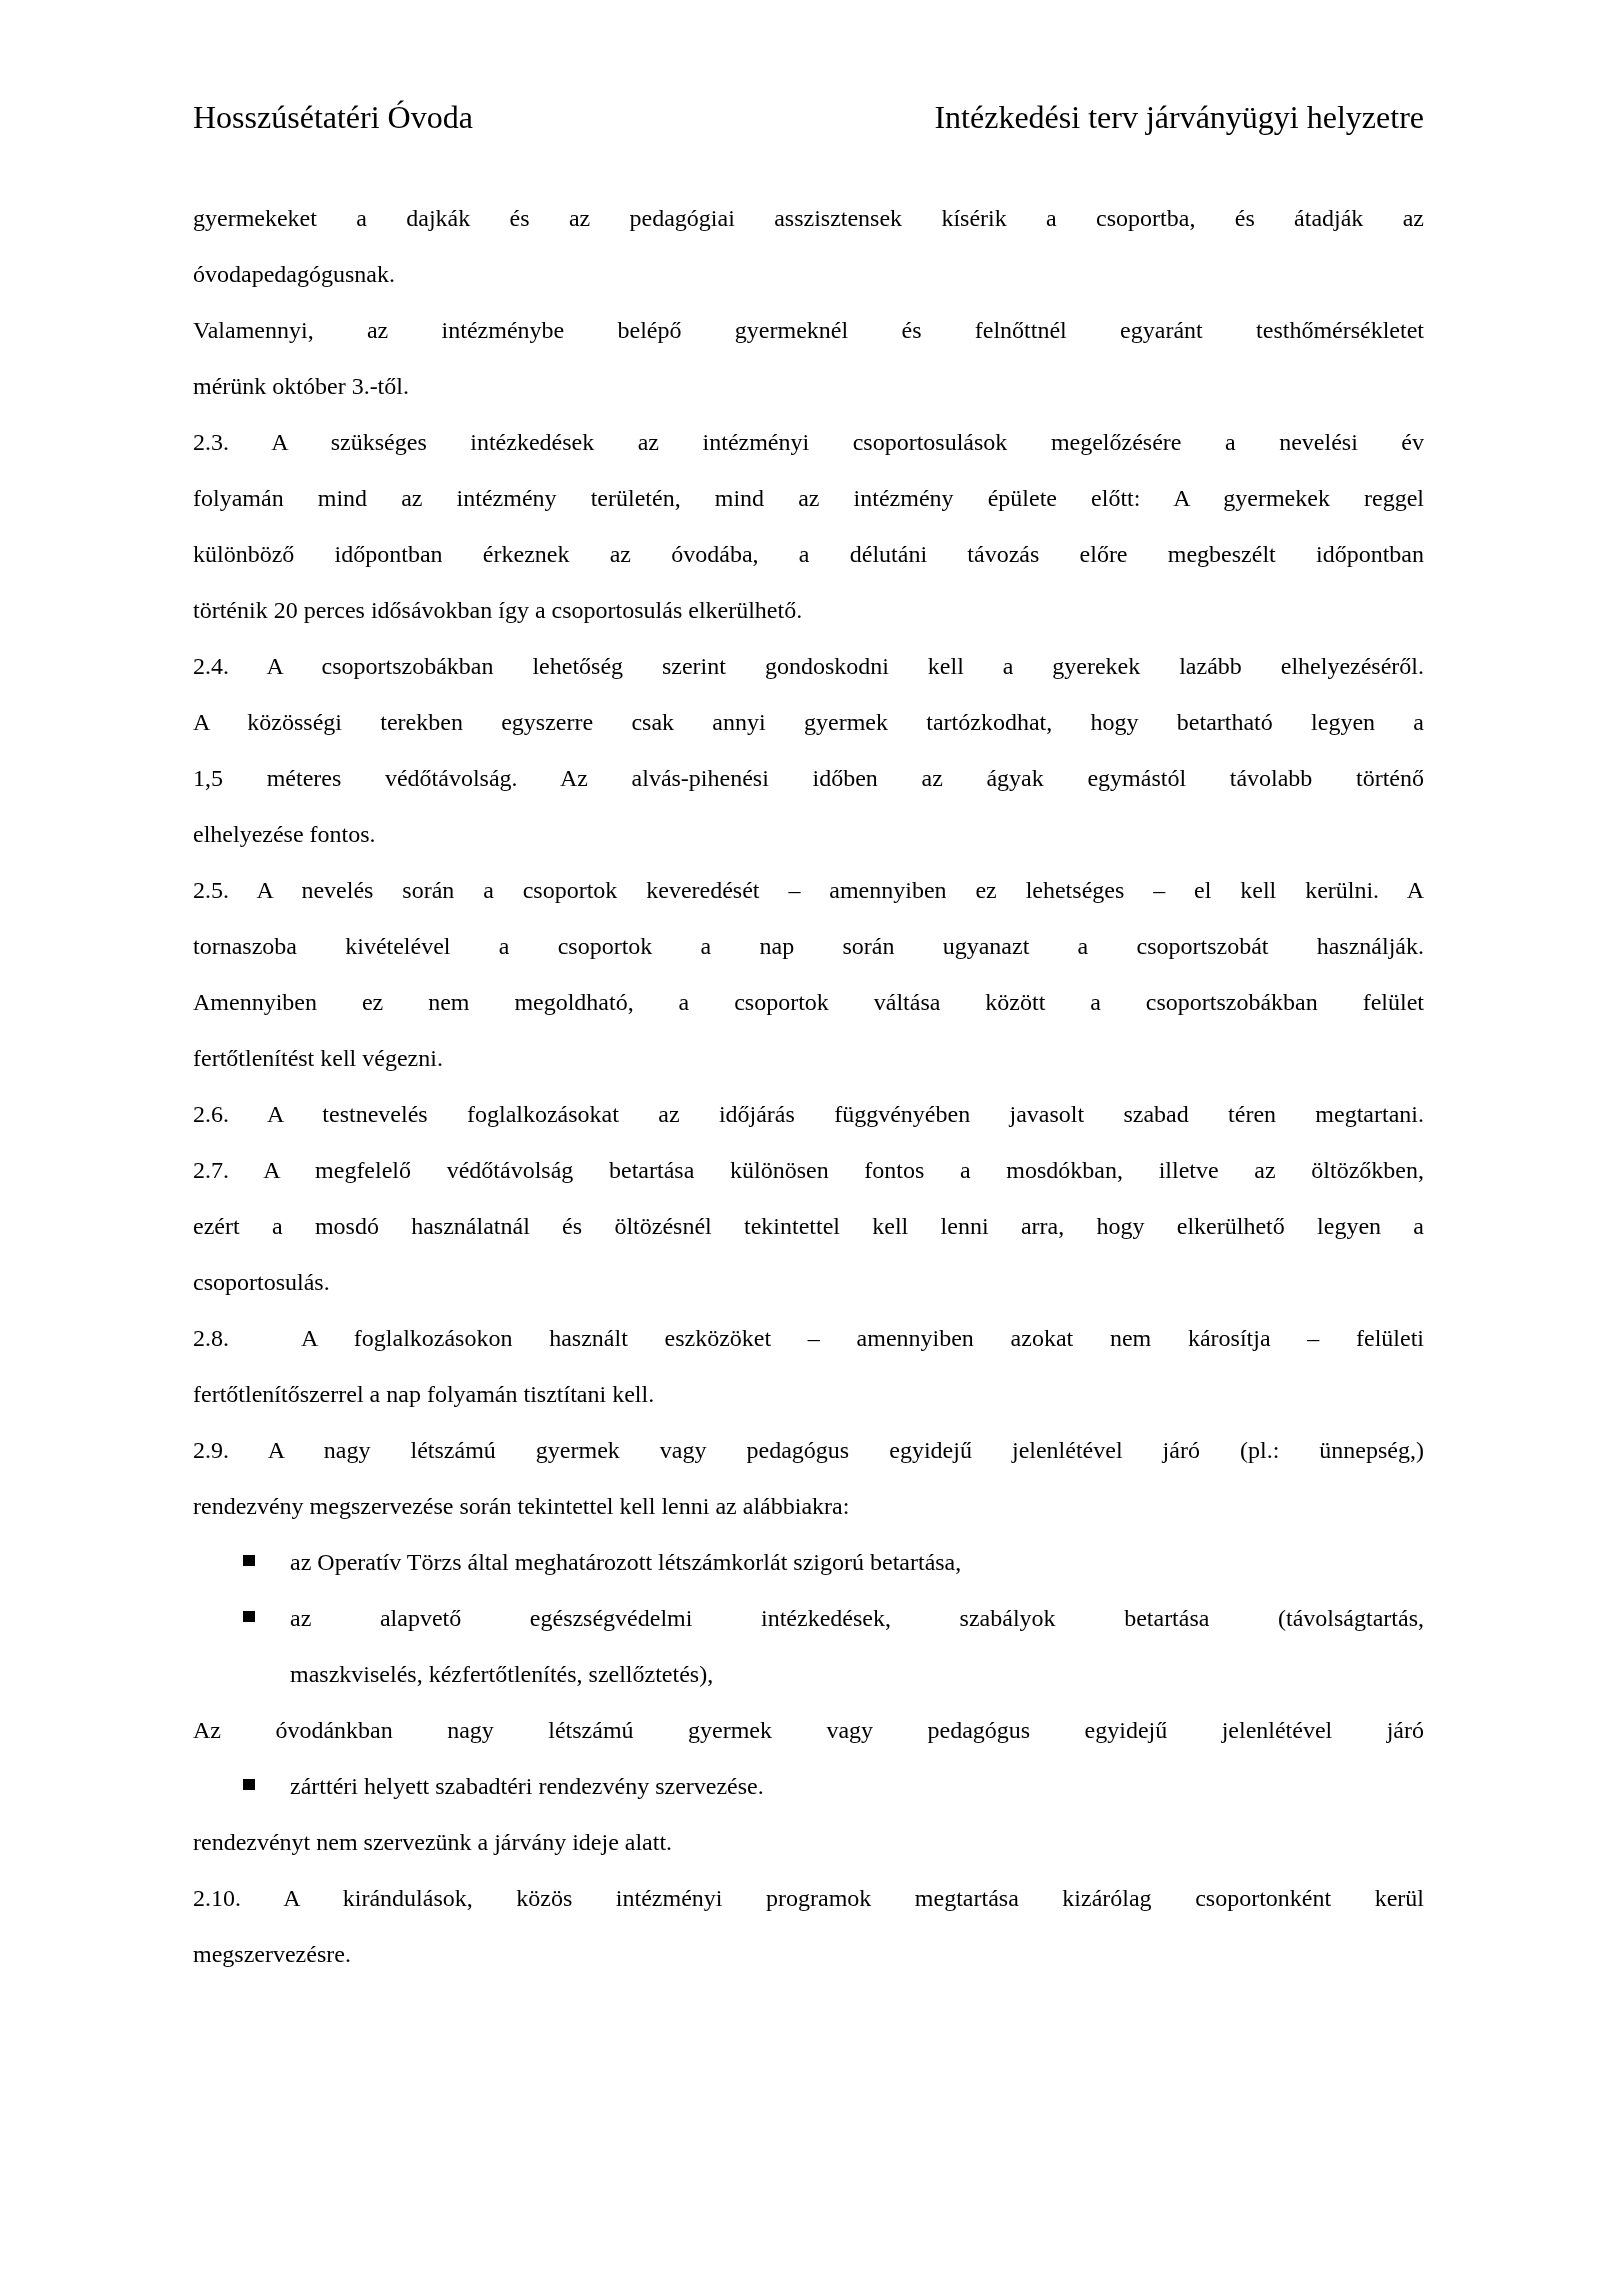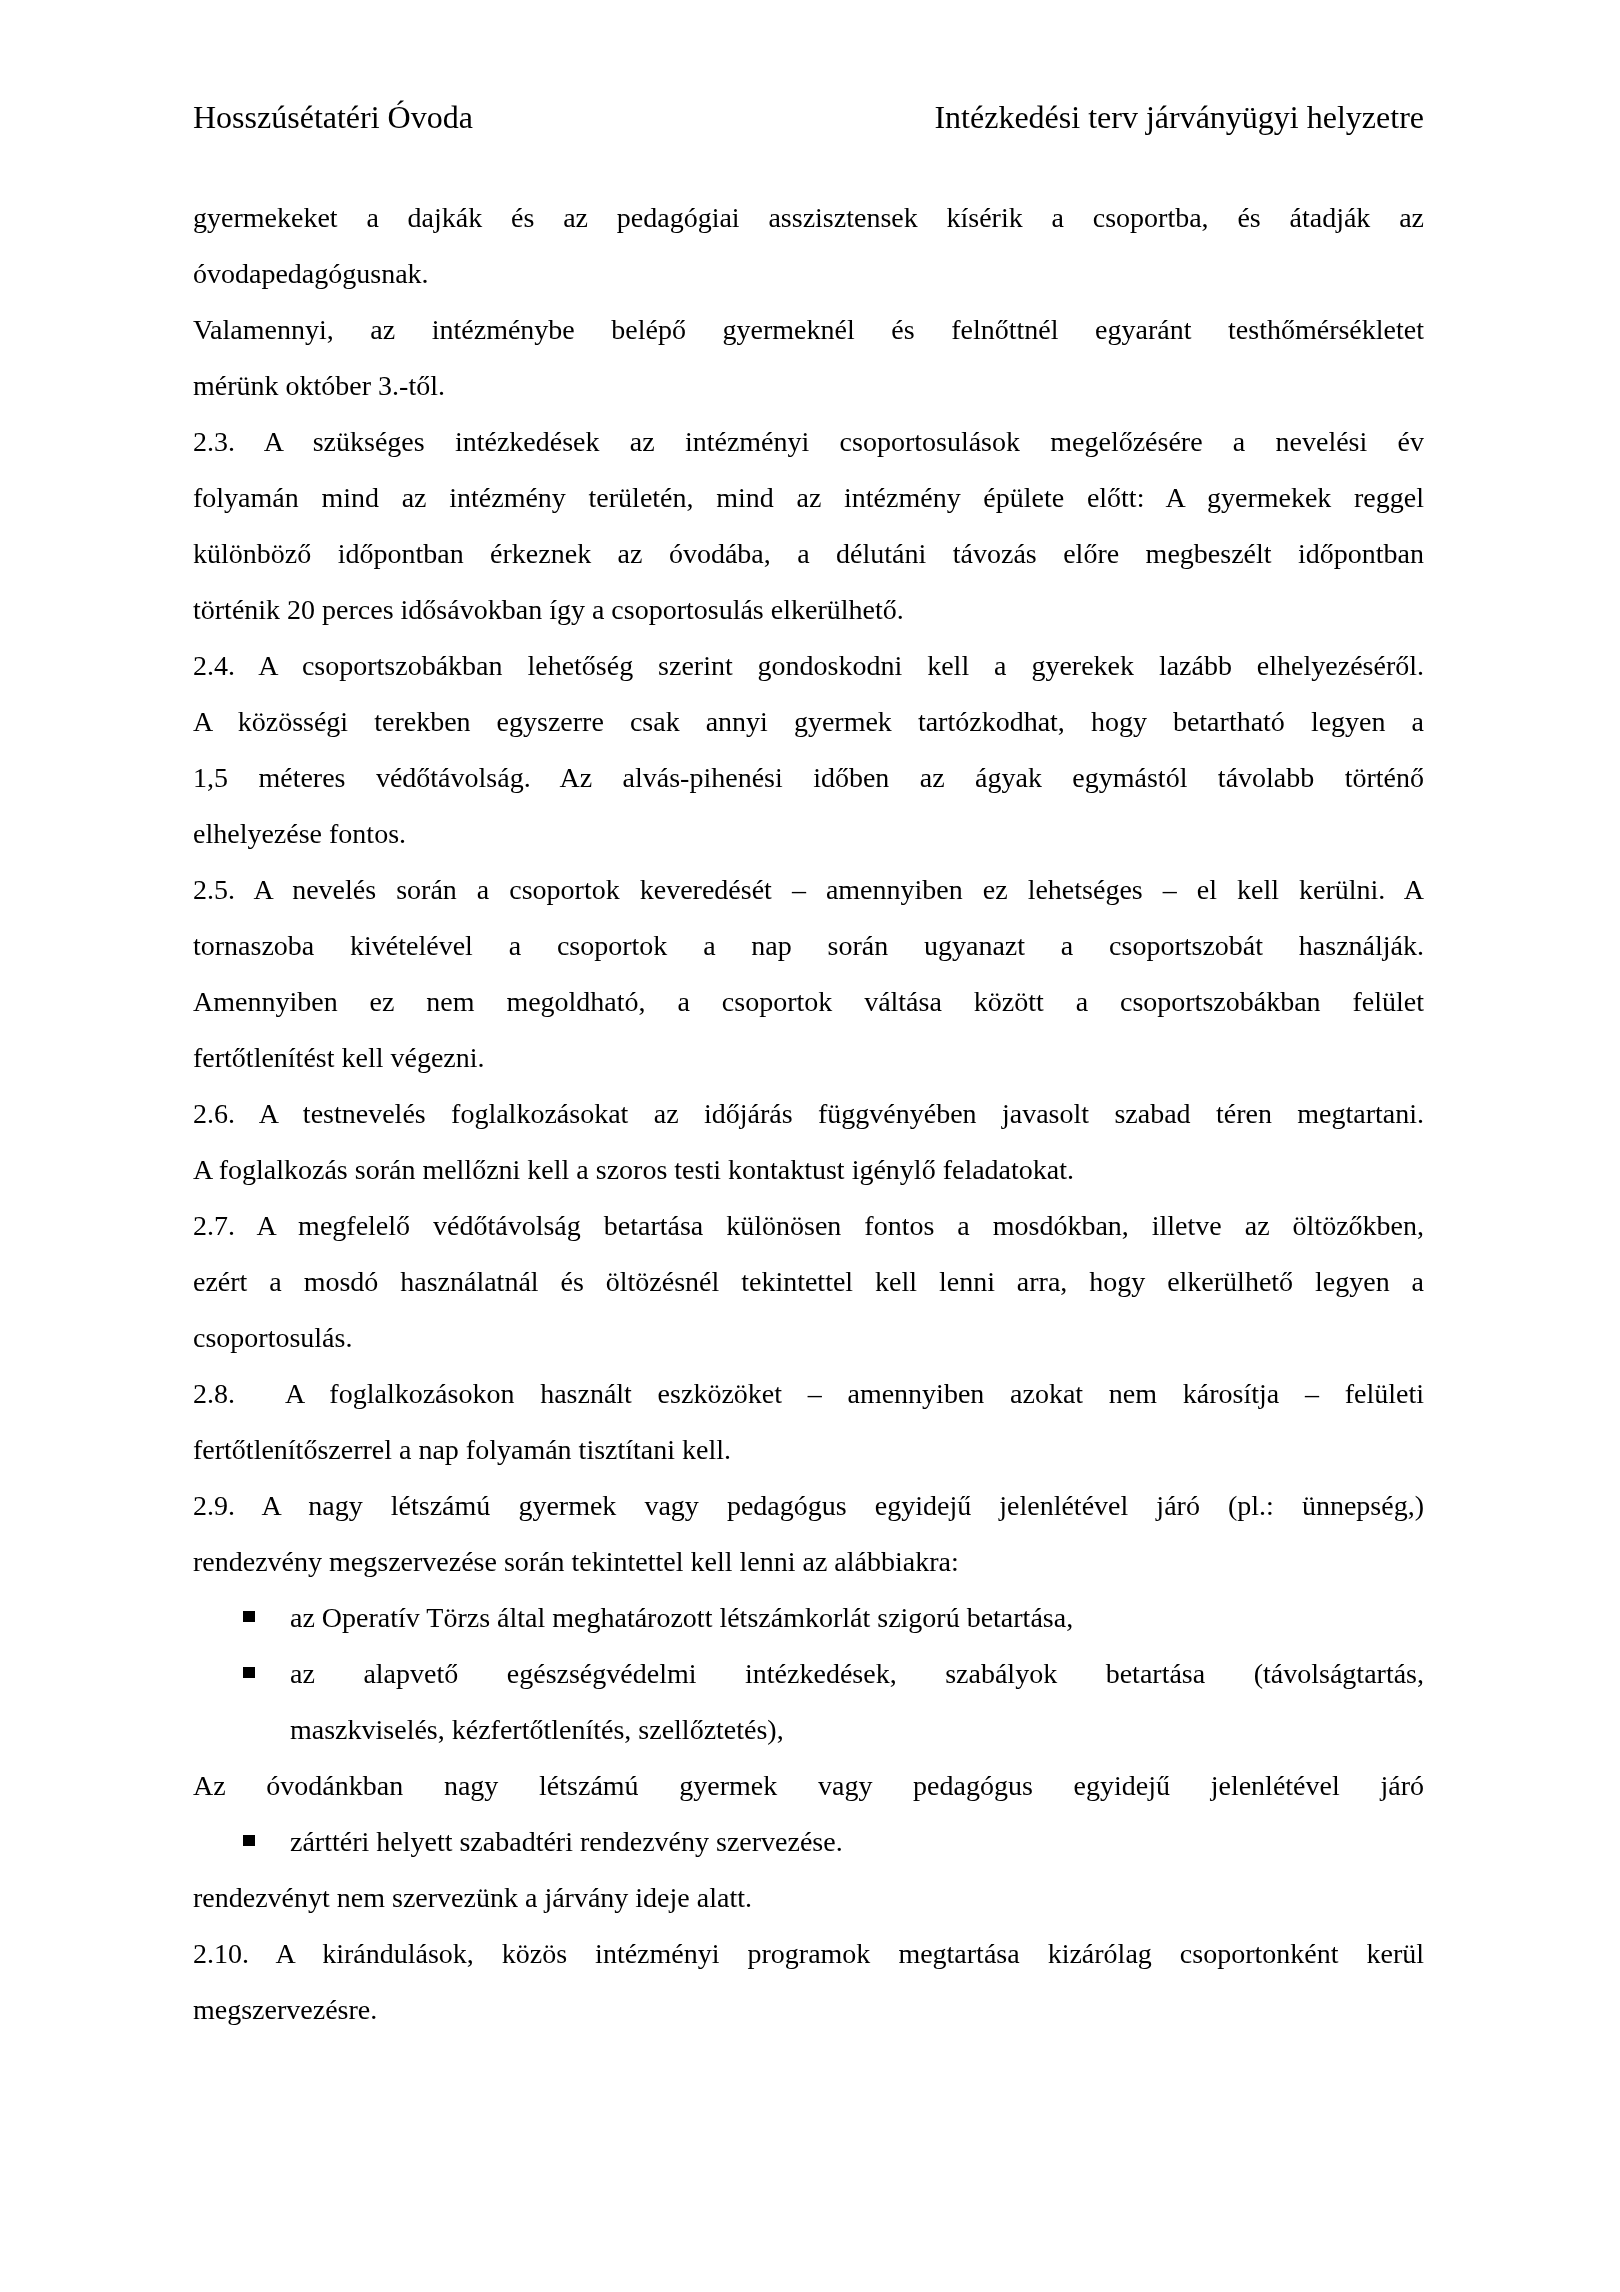--- a/index.html
+++ b/index.html
@@ -28,21 +28,21 @@
     font-size: 32px;
     white-space: nowrap;
   }
   .header-spacer {
     height: 45px;
   }
   .doc-body .line {
     position: relative;
     height: 56px;
     line-height: 56px;
-    font-size: 28px;
+    font-size: 24px;
     overflow: hidden;
     text-align: left;
     text-align-last: left;
   }
   .doc-body .line.justify {
     text-align: justify;
     text-align-last: justify;
   }
   .doc-body .line.bullet,
   .doc-body .line.cont {
@@ -133,24 +133,20 @@
     <span class="line-text">Amennyiben ez nem megoldható, a csoportok váltása között a csoportszobákban felület</span>
   </div>
       <div class="line">
     
     <span class="line-text">fertőtlenítést kell végezni.</span>
   </div>
       <div class="line justify">
     
     <span class="line-text">2.6. A testnevelés foglalkozásokat az időjárás függvényében javasolt szabad téren megtartani.</span>
   </div>
-      <div class="line">
-    
-    <span class="line-text">A foglalkozás során mellőzni kell a szoros testi kontaktust igénylő feladatokat.</span>
-  </div>
       <div class="line justify">
     
     <span class="line-text">2.7. A megfelelő védőtávolság betartása különösen fontos a mosdókban, illetve az öltözőkben,</span>
   </div>
       <div class="line justify">
     
     <span class="line-text">ezért a mosdó használatnál és öltözésnél tekintettel kell lenni arra, hogy elkerülhető legyen a</span>
   </div>
       <div class="line">
     

